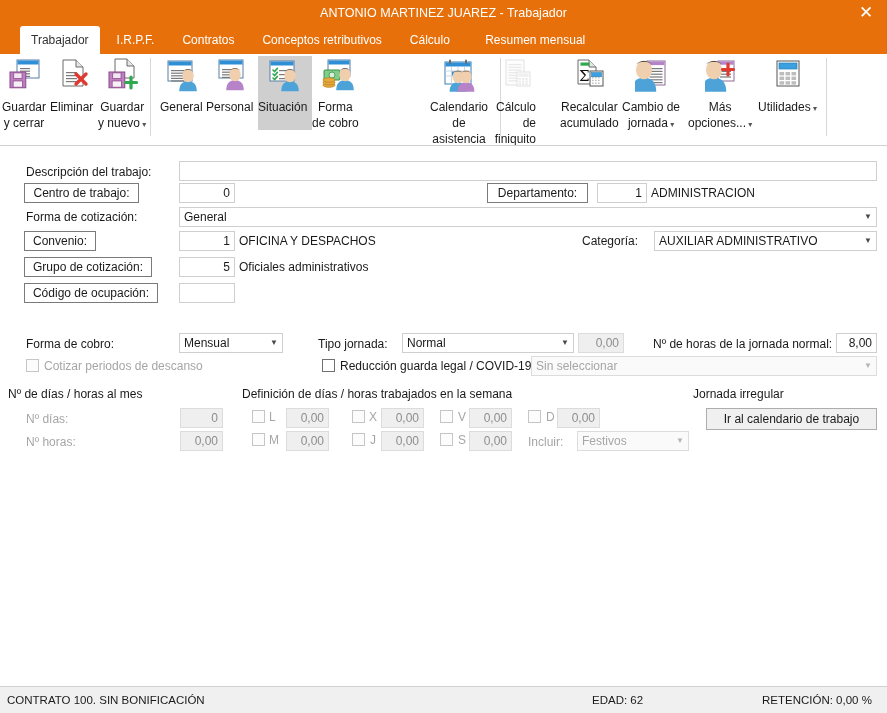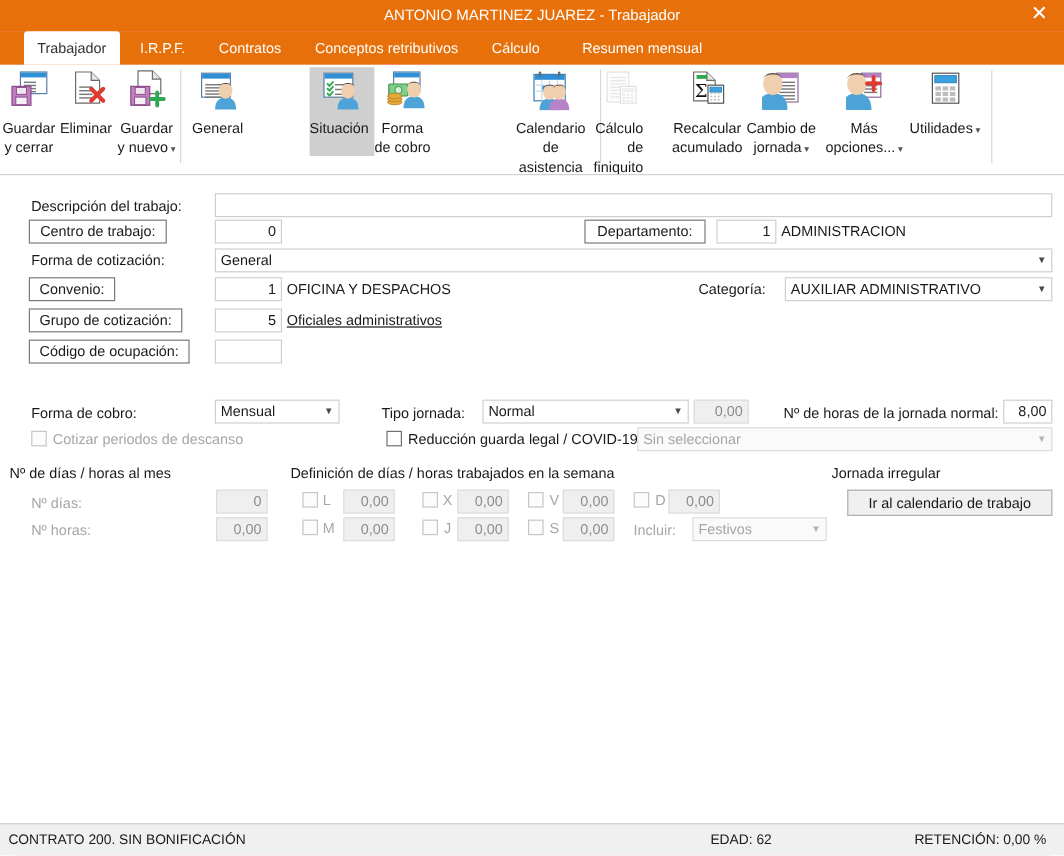--- a/index.html
+++ b/index.html
@@ -5,21 +5,21 @@
   * { box-sizing: border-box; }
   html, body {
     margin: 0; padding: 0;
     width: 887px; height: 713px;
     overflow: hidden;
     background: #ffffff;
     font-family: "Liberation Sans", sans-serif;
     font-size: 12px;
     color: #1a1a1a;
   }
-  #app { position: relative; width: 887px; height: 713px; background:#f9a8d4;border-radius:13px; }
+  #app { position: relative; width: 887px; height: 713px; background:#fde047;border-radius:13px; }
 
   
   .titlebar {
     position: absolute; left:0; top:0; width:887px; height:26px;
     background:#E8700A;
   }
   .titlebar .title {
     position:absolute; left:0; top:0; width:887px; height:26px;
     line-height:26px; text-align:center; color:#fff; font-size:12.5px;
   }
@@ -208,20 +208,36 @@
             <rect x="5" y="17.2" width="13" height="1.2" fill="#7a7a7a"></rect>
             <rect x="5" y="19.8" width="13" height="1.2" fill="#7a7a7a"></rect>
             <rect x="5" y="22.4" width="13" height="1.2" fill="#7a7a7a"></rect>
             <g transform="translate(22,22) scale(1.25)">
               <path d="M-7,9 C-7,3 -4,1 0,1 C4,1 7,3 7,9 Z" fill="#4da3d8"></path>
               <ellipse cx="0" cy="-3.5" rx="4.6" ry="5.3" fill="#f0cfae"></ellipse>
               <path d="M-5,-4.5 C-5,-10 5,-10 5,-4.5 C5,-7 3.2,-8 0,-8 C-3.2,-8 -5,-7 -5,-4.5 Z" fill="#53504f"></path>
             </g>
           </svg></span>
         <span class="lbl">General</span>
+      </div>
+      <div class="rbtn" style="left: 206px; width: 52px; height: 70px;">
+        <span class="ico"><svg width="34" height="34" viewBox="0 0 34 34" xmlns="http://www.w3.org/2000/svg">
+            <rect x="4" y="2" width="24" height="18" fill="#fff" stroke="#5a7fa6" stroke-width="1"></rect>
+            <rect x="4.5" y="2.5" width="23" height="4" fill="#2e8fd6"></rect>
+            <rect x="7" y="11" width="12" height="1.2" fill="#7a7a7a"></rect>
+            <rect x="7" y="13.6" width="12" height="1.2" fill="#7a7a7a"></rect>
+            <rect x="7" y="16.2" width="12" height="1.2" fill="#7a7a7a"></rect>
+            <rect x="7" y="18.8" width="12" height="1.2" fill="#7a7a7a"></rect>
+            <g transform="translate(20,21) scale(1.25)">
+              <path d="M-7,9 C-7,3 -4,1 0,1 C4,1 7,3 7,9 Z" fill="#b683c9"></path>
+              <ellipse cx="0" cy="-3.5" rx="4.6" ry="5.3" fill="#f0cfae"></ellipse>
+              <path d="M-5,-4.5 C-5,-10 5,-10 5,-4.5 C5,-7 3.2,-8 0,-8 C-3.2,-8 -5,-7 -5,-4.5 Z" fill="#7a5a46"></path>
+            </g>
+          </svg></span>
+        <span class="lbl">Personal</span>
       </div>
       <div class="rbtn" style="left: 312px; width: 54px; height: 70px;">
         <span class="ico"><svg width="34" height="34" viewBox="0 0 34 34" xmlns="http://www.w3.org/2000/svg">
             <rect x="6" y="2" width="22" height="16" fill="#fff" stroke="#5a7fa6" stroke-width="1"></rect>
             <rect x="6.5" y="2.5" width="21" height="4" fill="#2e8fd6"></rect>
             <rect x="2" y="12" width="16" height="10" rx="1" fill="#7fcf8a" stroke="#3c8f4c" stroke-width="1"></rect>
             <circle cx="10" cy="17" r="3" fill="#d8f0d8" stroke="#3c8f4c" stroke-width="0.8"></circle>
             <g fill="#e8a93c" stroke="#b5801f" stroke-width="0.7">
               <ellipse cx="7" cy="27" rx="6" ry="2.3"></ellipse>
               <ellipse cx="7" cy="24.5" rx="6" ry="2.3"></ellipse>
@@ -403,21 +419,21 @@
     <div class="inp num" style="left:179px; top:85px; width:56px;">1</div>
     <div class="lbl" style="left:239px; top:87px;">OFICINA Y DESPACHOS</div>
     <div class="lbl" style="left:582px; top:87px;">Categoría:</div>
     <div class="sel" style="left:654px; top:85px; width:223px;">
       <span>AUXILIAR ADMINISTRATIVO</span>
       <span class="arw">▼</span>
     </div>
 
     <div class="btnlbl" style="left:24px; top:111px; width:128px;">Grupo de cotización:</div>
     <div class="inp num" style="left:179px; top:111px; width:56px;">5</div>
-    <div class="lbl" style="left:239px; top:113px;text-decoration:underline;">Oficiales administrativos</div>
+    <div class="lbl" style="left:239px; top:113px;">Oficiales administrativos</div>
 
     <div class="btnlbl" style="left:24px; top:137px; width:134px;">Código de ocupación:</div>
     <div class="inp num" style="left:179px; top:137px; width:56px;"></div>
 
 
     <div class="lbl" style="left:26px; top:190px;">Forma de cobro:</div>
     <div class="sel" style="left:179px; top:187px; width:104px;">
       <span>Mensual</span>
       <span class="arw">▼</span>
     </div>
@@ -483,18 +499,18 @@
       <span>Festivos</span>
       <span class="arw">▼</span>
     </div>
 
     <div class="lbl sect" style="left:693px; top:240px;">Jornada irregular</div>
     <div class="pbtn" style="left:706px; top:262px; width:171px; height:22px; line-height:20px;">Ir al calendario de trabajo</div>
 
   </div>
 
   <div class="statusbar">
-    <div class="si" style="left:7px;">CONTRATO 200.  SIN BONIFICACIÓN</div>
+    <div class="si" style="left:7px;">CONTRATO 100.  SIN BONIFICACIÓN</div>
     <div class="si" style="left:592px;">EDAD: 62</div>
     <div class="si" style="left:762px;">RETENCIÓN: 0,00 %</div>
   </div>
 
 </div>
 
 </body></html>

